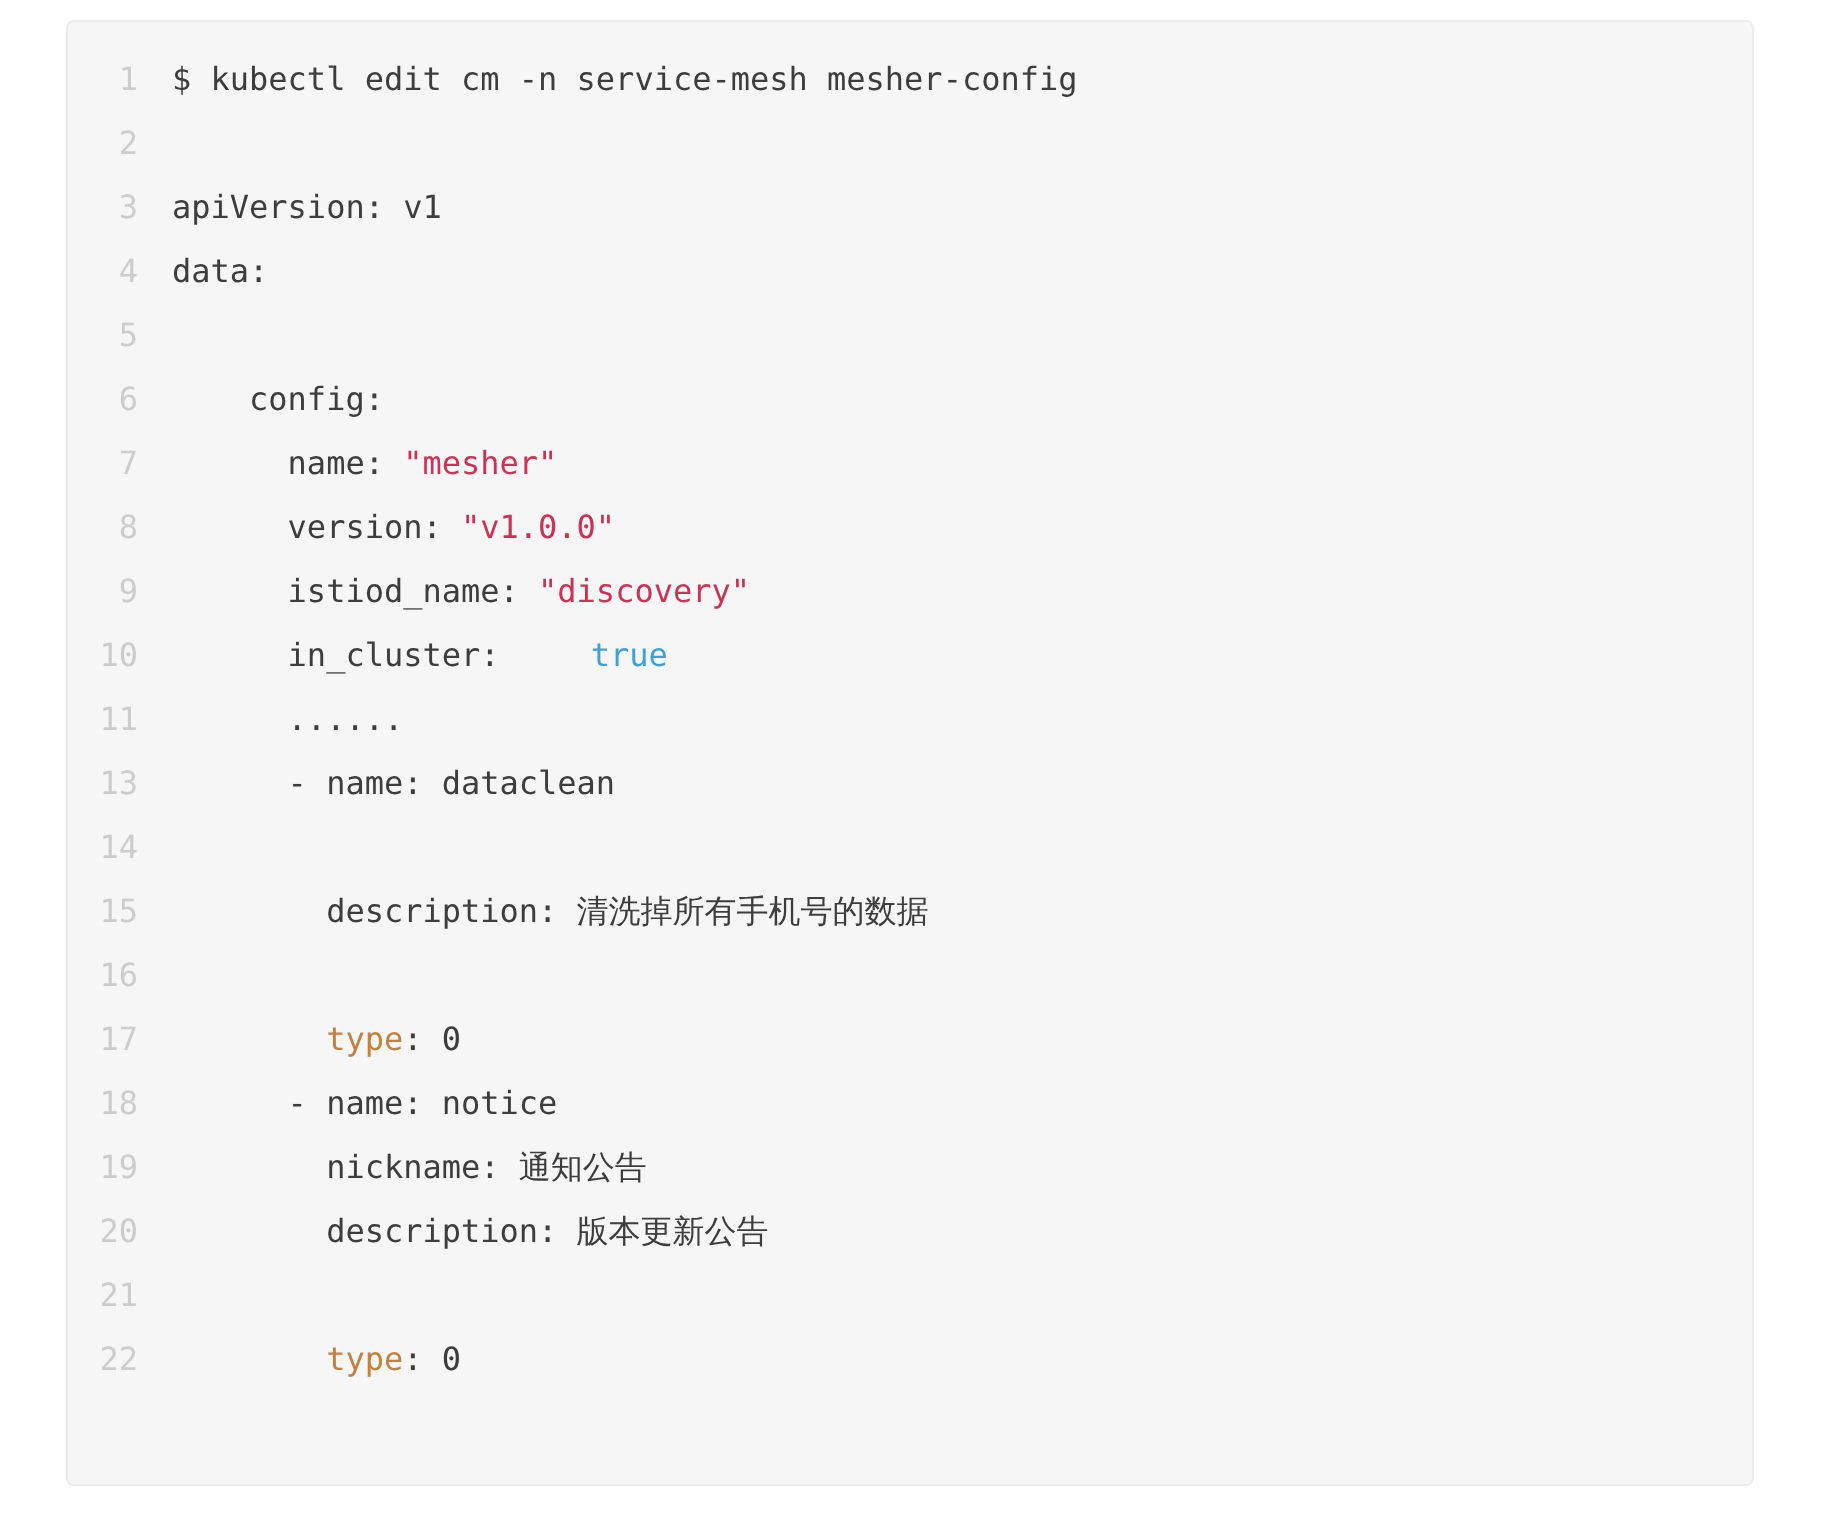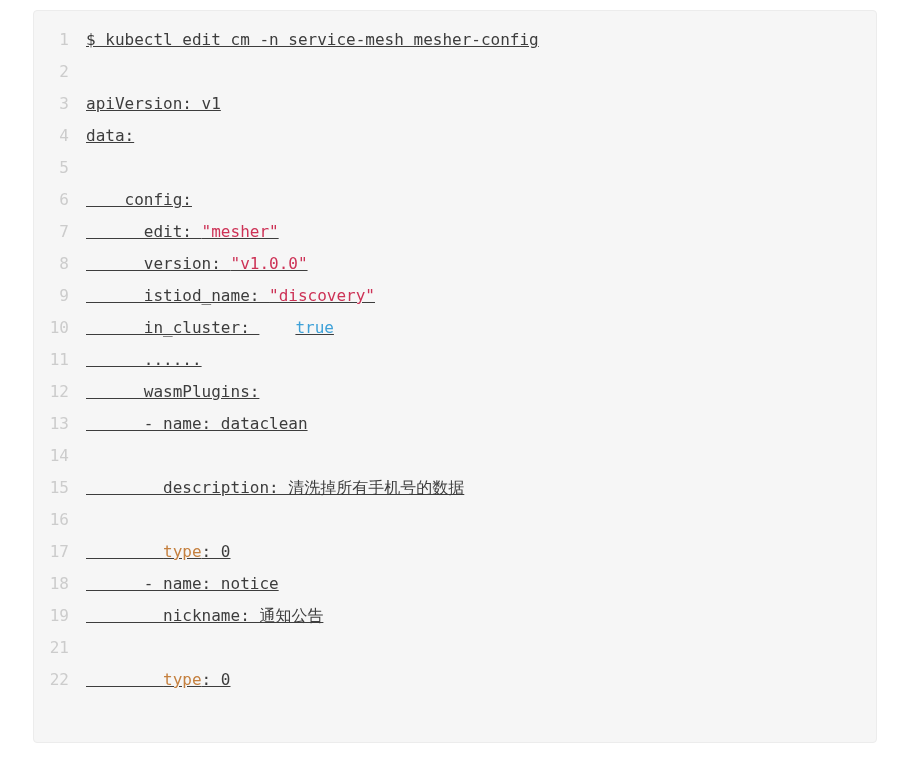--- a/index.html
+++ b/index.html
@@ -41,48 +41,47 @@
     flex: 0 0 35px;
     width: 35px;
     text-align: right;
     color: var(--num-color, #cccccc);
     user-select: none;
   }
   .line-code {
     padding-left: 17px;
     color: var(--text-color, #3d3d3d);
     white-space: pre;
-    text-decoration: underline;
   }
   .seg-plain   { color: var(--text-color, #3d3d3d); }
   .seg-string  { color: var(--string-color, #cd3256); }
   .seg-literal { color: var(--literal-color, #3ea1d8); margin-left: 36px; }
   .seg-keyword { color: var(--keyword-color, #c5803f); }
 </style>
 </head>
 <body>
 
 <div class="page">
   <div class="code-panel" id="code-panel" style="--panel-bg: #f6f6f6; --panel-border: #ececec; --num-color: #cccccc; --text-color: #3d3d3d; --string-color: #cd3256; --literal-color: #3ea1d8; --keyword-color: #c5803f;">
 
   <div class="code-line"><span class="line-num">1</span><span class="line-code"><span class="seg-plain">$ kubectl edit cm -n service-mesh mesher-config</span></span></div>
       <div class="code-line"><span class="line-num">2</span><span class="line-code"></span></div>
       <div class="code-line"><span class="line-num">3</span><span class="line-code"><span class="seg-plain">apiVersion: v1</span></span></div>
       <div class="code-line"><span class="line-num">4</span><span class="line-code"><span class="seg-plain">data:</span></span></div>
       <div class="code-line"><span class="line-num">5</span></div>
       <div class="code-line"><span class="line-num">6</span><span class="line-code"><span class="seg-plain">    config:</span></span></div>
-      <div class="code-line"><span class="line-num">7</span><span class="line-code"><span class="seg-plain">      edit: </span><span class="seg-string">"mesher"</span></span></div>
+      <div class="code-line"><span class="line-num">7</span><span class="line-code"><span class="seg-plain">      name: </span><span class="seg-string">"mesher"</span></span></div>
       <div class="code-line"><span class="line-num">8</span><span class="line-code"><span class="seg-plain">      version: </span><span class="seg-string">"v1.0.0"</span></span></div>
       <div class="code-line"><span class="line-num">9</span><span class="line-code"><span class="seg-plain">      istiod_name: </span><span class="seg-string">"discovery"</span></span></div>
       <div class="code-line"><span class="line-num">10</span><span class="line-code"><span class="seg-plain">      in_cluster: </span><span class="seg-literal">true</span></span></div>
       <div class="code-line"><span class="line-num">11</span><span class="line-code"><span class="seg-plain">      ......</span></span></div>
-      <div class="code-line"><span class="line-num">12</span><span class="line-code"><span class="seg-plain">      wasmPlugins:</span></span></div>
       <div class="code-line"><span class="line-num">13</span><span class="line-code"><span class="seg-plain">      - name: dataclean</span></span></div>
       <div class="code-line"><span class="line-num">14</span></div>
       <div class="code-line"><span class="line-num">15</span><span class="line-code"><span class="seg-plain">        description: 清洗掉所有手机号的数据</span></span></div>
       <div class="code-line"><span class="line-num">16</span></div>
       <div class="code-line"><span class="line-num">17</span><span class="line-code"><span class="seg-plain">        </span><span class="seg-keyword">type</span><span class="seg-plain">: 0</span></span></div>
       <div class="code-line"><span class="line-num">18</span><span class="line-code"><span class="seg-plain">      - name: notice</span></span></div>
       <div class="code-line"><span class="line-num">19</span><span class="line-code"><span class="seg-plain">        nickname: 通知公告</span></span></div>
+      <div class="code-line"><span class="line-num">20</span><span class="line-code"><span class="seg-plain">        description: 版本更新公告</span></span></div>
       <div class="code-line"><span class="line-num">21</span></div>
       <div class="code-line"><span class="line-num">22</span><span class="line-code"><span class="seg-plain">        </span><span class="seg-keyword">type</span><span class="seg-plain">: 0</span></span></div>
     </div>
 </div>
 
 </body></html>

